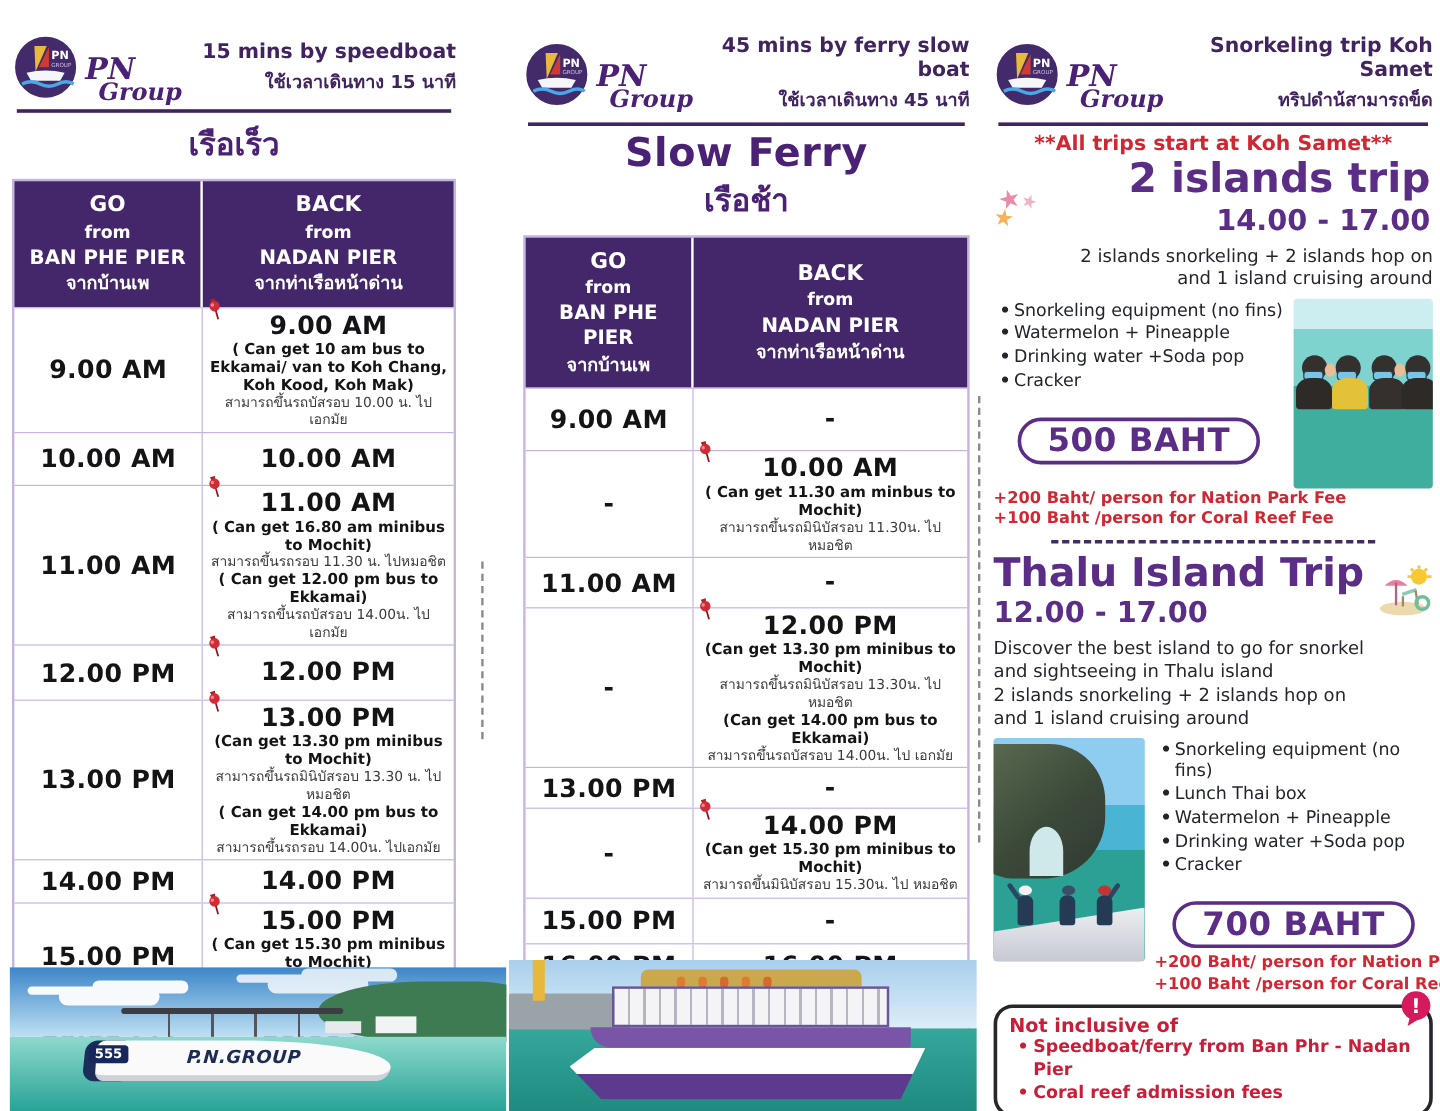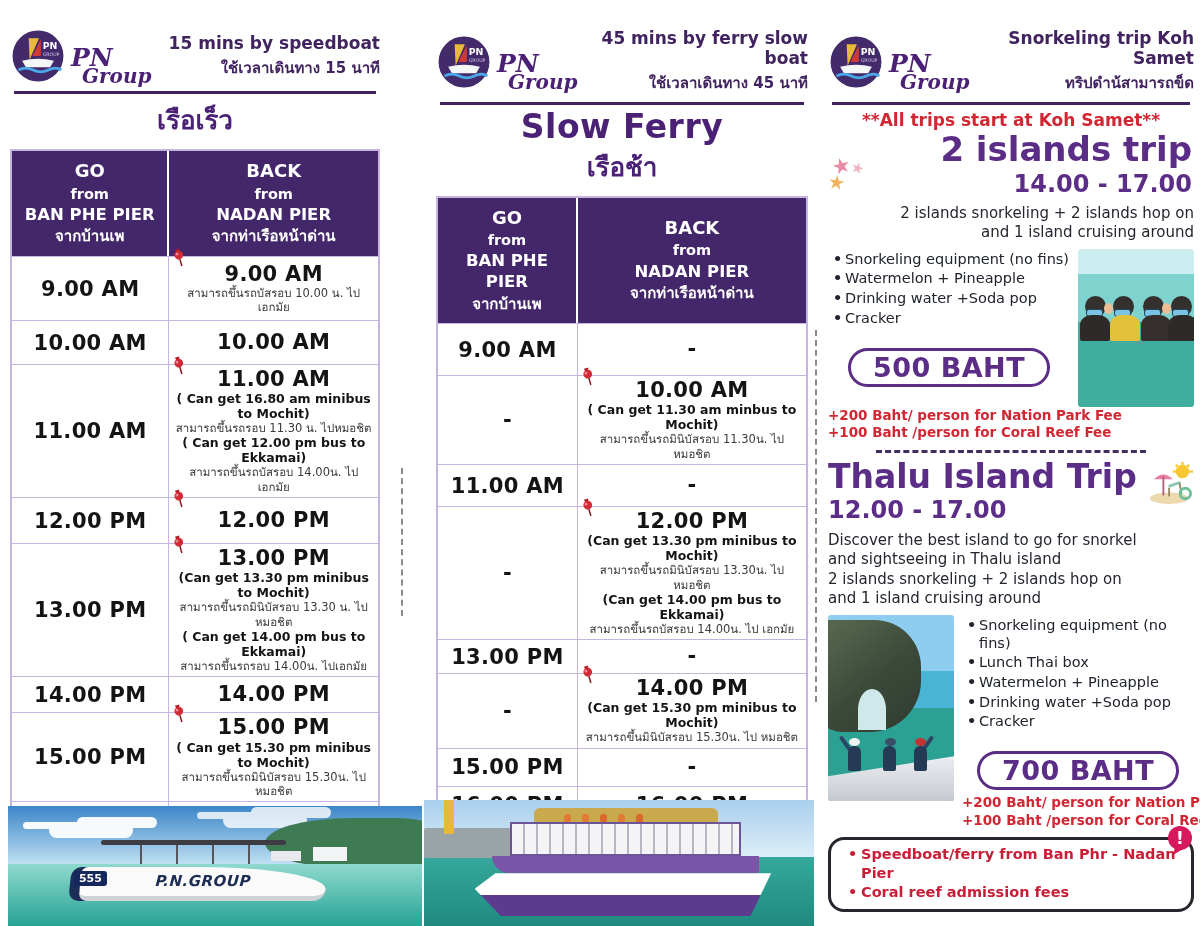--- a/index.html
+++ b/index.html
@@ -67,21 +67,21 @@
 .inc-left{flex:1;min-width:0}
 .inc-right{flex:1;min-width:0}
 .inc-list{list-style:none;font-size:14.5px;color:#20242c}
 .inc-list li{position:relative;padding-left:17px;line-height:1.22;margin:2px 0}
 .inc-list li::before{content:"\2022";position:absolute;left:5px;font-weight:bold}
 .price-pill{width:-moz-fit-content;width:fit-content;border:3.5px solid #5b2d87;border-radius:34px;
   color:#5b2d87;font-weight:800;font-size:27px;letter-spacing:.5px;padding:1px 22px;margin:20px auto 4px}
 .fees{color:#d02733;font-weight:800;font-size:13.5px;line-height:1.3}
 .fees div{white-space:nowrap}
 .dashed{border-top:3.5px dashed #3f2e5e;width:74%;margin:8px auto 7px}
-.trip2-head{display:flex;align-items:flex-start;gap:4px}
+.trip2-head{display:flex;align-items:center;gap:4px}
 .trip2-title{font-size:33px;font-weight:800;color:#5b2d87;line-height:1}
 .trip2-time{font-size:24px;font-weight:800;color:#5b2d87;margin:3px 0 2px}
 .beach-icon{margin-left:auto;flex:0 0 auto;margin-top:2px}
 .not-box{position:relative;border:3px solid #26262c;border-radius:16px;padding:5px 10px 7px;margin-top:8px}
 .not-title{color:#c81e38;font-weight:800;font-size:16px}
 .not-list{list-style:none;color:#c81e38;font-weight:800;font-size:14.5px;line-height:1.3}
 .not-list li{position:relative;padding-left:20px}
 .not-list li::before{content:"\2022";position:absolute;left:7px}
 .excl{position:absolute;top:-15px;right:-4px}
 
@@ -183,20 +183,21 @@
         <div class="sched-row" style="min-height: 64px;">
           <div class="cell-go">9.00 AM</div>
           <div class="cell-back">
             <span class="pin"><svg viewBox="0 0 22 26" width="16" height="19">
                 <path d="M8 1 h6 l-1.5 7.5 h-3 Z" fill="#b01e28"></path>
                 <circle cx="11" cy="9.5" r="6" fill="#d22b35"></circle>
                 <circle cx="9" cy="7.5" r="2" fill="#ef8691"></circle>
                 <path d="M11 15 L11 25" stroke="#8d151d" stroke-width="2"></path>
               </svg></span>
             <div class="btime">9.00 AM</div>
+            <div class="note-en">( Can get 10 am bus to Ekkamai/ van to Koh Chang, Koh Kood, Koh Mak)</div>
             <div class="note-th">สามารถขึ้นรถบัสรอบ 10.00 น. ไปเอกมัย</div>
           </div>
         </div>
         <div class="sched-row" style="min-height: 44px;">
           <div class="cell-go">10.00 AM</div>
           <div class="cell-back">
             <div class="btime">10.00 AM</div>
           </div>
         </div>
         <div class="sched-row" style="min-height: 88px;">
@@ -539,20 +540,21 @@
     </div>
 
     <div class="not-box">
       <span class="excl">
         <svg viewBox="0 0 30 32" width="30" height="32">
           <circle cx="15" cy="13" r="12" fill="#d6195c"></circle>
           <path d="M10 22 L8 30 L18 24 Z" fill="#d6195c"></path>
           <text x="15" y="19" text-anchor="middle" font-size="17" font-weight="bold" fill="#fff">!</text>
         </svg>
       </span>
+      <div class="not-title">Not inclusive of</div>
       <ul class="not-list">
           <li>Speedboat/ferry from Ban Phr - Nadan Pier</li>
           <li>Coral reef admission fees</li>
         </ul>
     </div>
   </section>
 
   <div class="photo-strip" id="photo-speedboat">
     <div class="ps-sky"></div>
     <div class="ps-cloud" style="left:10%;top:14%"></div>

